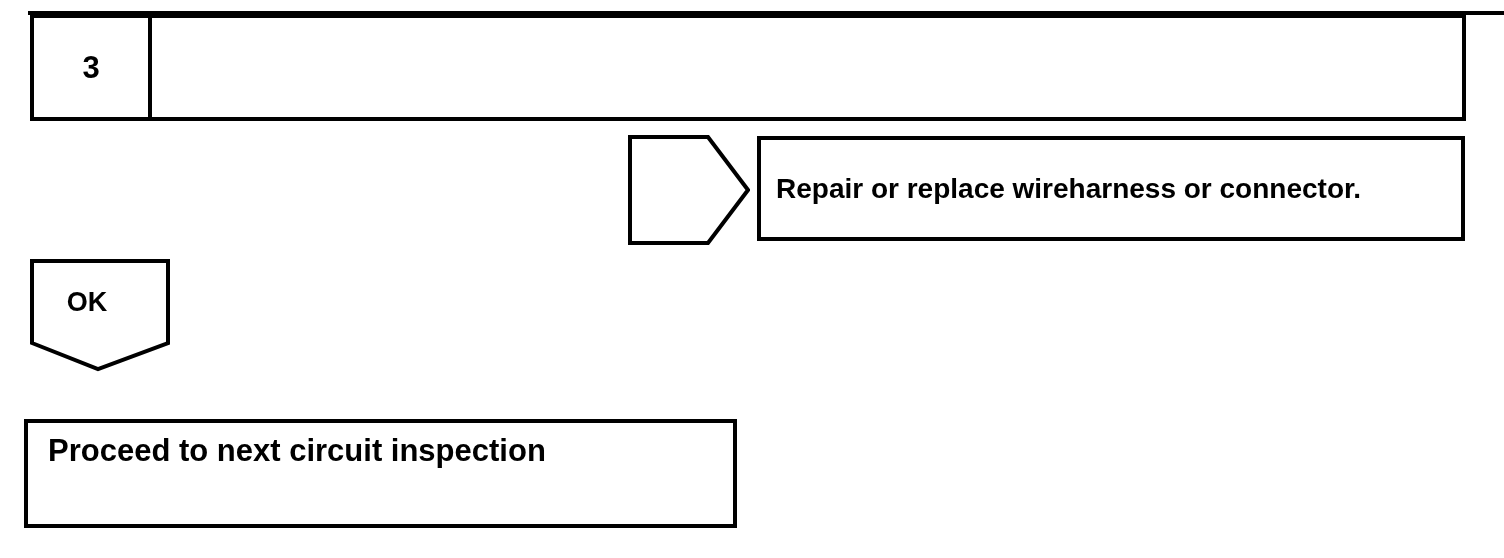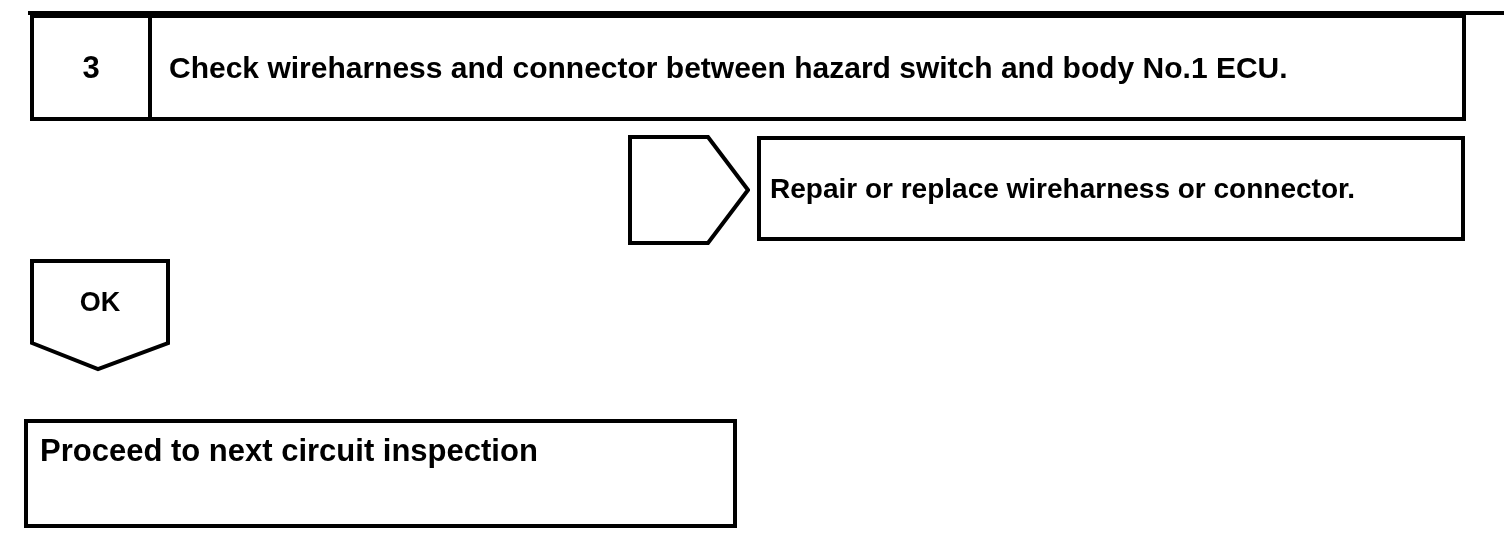--- a/index.html
+++ b/index.html
@@ -84,56 +84,56 @@
   .ng-box {
     position: absolute;
     left: 757px;
     top: 136px;
     width: 708px;
     height: 105px;
     border: 4px solid #000000;
     box-sizing: border-box;
     display: flex;
     align-items: center;
-    padding-left: 9px;
+    padding-left: 15px;
     font-size: 28px;
     background: #ffffff;
     white-space: nowrap;
   }
 
   
   .ok-shape {
     position: absolute;
     left: 30px;
     top: 259px;
     width: 142px;
     height: 114px;
   }
   .ok-label {
     position: absolute;
-    left: 32px;
+    left: 19px;
     top: 261px;
     width: 136px;
     height: 82px;
     display: flex;
     align-items: center;
     justify-content: center;
     font-size: 27px;
   }
 
   
   .result-box {
     position: absolute;
     left: 24px;
     top: 419px;
     width: 713px;
     height: 109px;
     border: 4px solid #000000;
     box-sizing: border-box;
-    padding: 9px 0 0 12px;
+    padding: 9px 0 0 20px;
     font-size: 31px;
     line-height: 38px;
     background: #ffffff;
   }
   .result-line2 {
     padding-left: 14px;
   }
 
   .shape-poly {
     fill: #ffffff;
@@ -144,21 +144,20 @@
 </style>
 </head>
 <body>
 
 <div class="canvas">
 
   <div class="top-rule"></div>
 
   <div class="step-box">
     <div class="step-num">3</div>
-    <div class="step-text">Check wireharness and connector between hazard switch and body No.1 ECU.</div>
   </div>
 
   <svg class="ng-shape" viewBox="0 0 122 110" xmlns="http://www.w3.org/2000/svg">
     <polygon class="shape-poly" points="2,2 80,2 120,55 80,108 2,108"></polygon>
   </svg>
 
   <div class="ng-box">
     <span>Repair or replace wireharness or connector.</span>
   </div>
 

